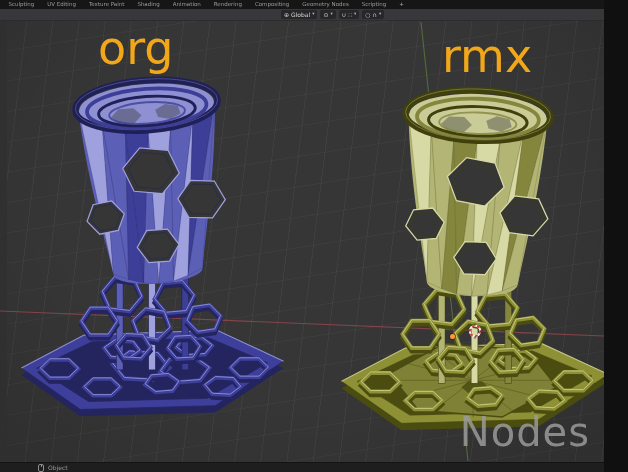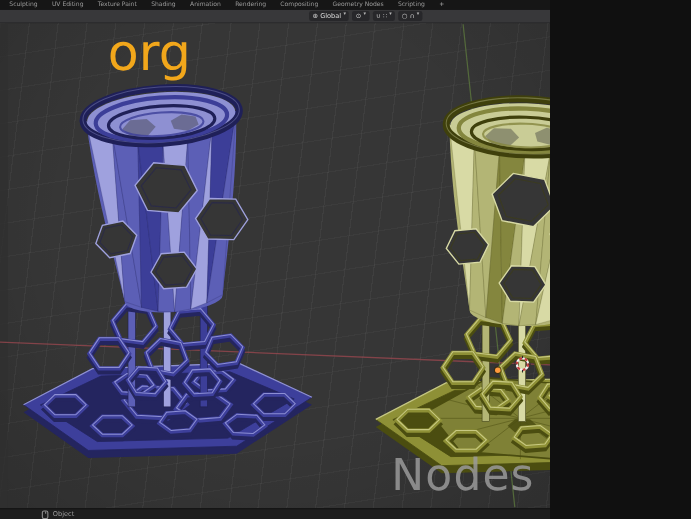--- a/index.html
+++ b/index.html
@@ -1,16 +1,16 @@
 <!DOCTYPE html>
 <html><head>
 <meta charset="utf-8">
 <style>
   html,body{margin:0;padding:0;background:#101010;}
-  #app{position:relative;width:500px;height:472px;overflow:hidden;
+  #app{position:relative;width:604px;height:472px;overflow:hidden;
        font-family:"DejaVu Sans","Liberation Sans",sans-serif;background:#161616;}
 
   
   .tabbar{position:absolute;top:0;left:0;right:0;height:9px;background:#161616;
           display:flex;align-items:center;padding-left:2px;}
   .tab{font-size:5.5px;line-height:9px;color:#9b9b9b;padding:0 6.5px;white-space:nowrap;}
   .tab-add{color:#b5b5b5;}
 
   
   .vheader{position:absolute;top:9px;left:0;right:0;height:12px;background:#38383a;
@@ -280,20 +280,21 @@
             <ellipse cx="150" cy="30" rx="75" ry="26" fill="none" stroke="#3f400c" stroke-width="6.5"></ellipse>
             <ellipse cx="150" cy="29" rx="75" ry="26" fill="none" stroke="#d8daa5" stroke-width="1" stroke-opacity="0.35"></ellipse>
             <ellipse cx="150" cy="33" rx="63" ry="20" fill="none" stroke="#84863e" stroke-width="4"></ellipse>
             <ellipse cx="150" cy="36" rx="51" ry="15" fill="none" stroke="#3f400c" stroke-width="3"></ellipse>
             <ellipse cx="150" cy="38" rx="40" ry="11" fill="none" stroke="#84863e" stroke-width="2" stroke-opacity="0.8"></ellipse>
           </g>
         </g>
       </svg>
 
     <div class="model-label label-org" style="color: rgb(242, 167, 27);">org</div>
+    <div class="model-label label-rmx" style="color: rgb(242, 167, 27);">rmx</div>
 
     <svg class="cursor3d" width="16" height="16" viewBox="0 0 16 16">
       <circle cx="8" cy="8" r="5.2" fill="none" stroke="#f2f2f2" stroke-width="2"></circle>
       <circle cx="8" cy="8" r="5.2" fill="none" stroke="#c7413f" stroke-width="2" stroke-dasharray="2.6 2.6"></circle>
       <line x1="8" y1="0.4" x2="8" y2="2.6" stroke="#2a2a2a" stroke-width="1"></line>
       <line x1="8" y1="13.4" x2="8" y2="15.6" stroke="#2a2a2a" stroke-width="1"></line>
       <line x1="0.4" y1="8" x2="2.6" y2="8" stroke="#2a2a2a" stroke-width="1"></line>
       <line x1="13.4" y1="8" x2="15.6" y2="8" stroke="#2a2a2a" stroke-width="1"></line>
     </svg>
     <div class="origin-dot"></div>

